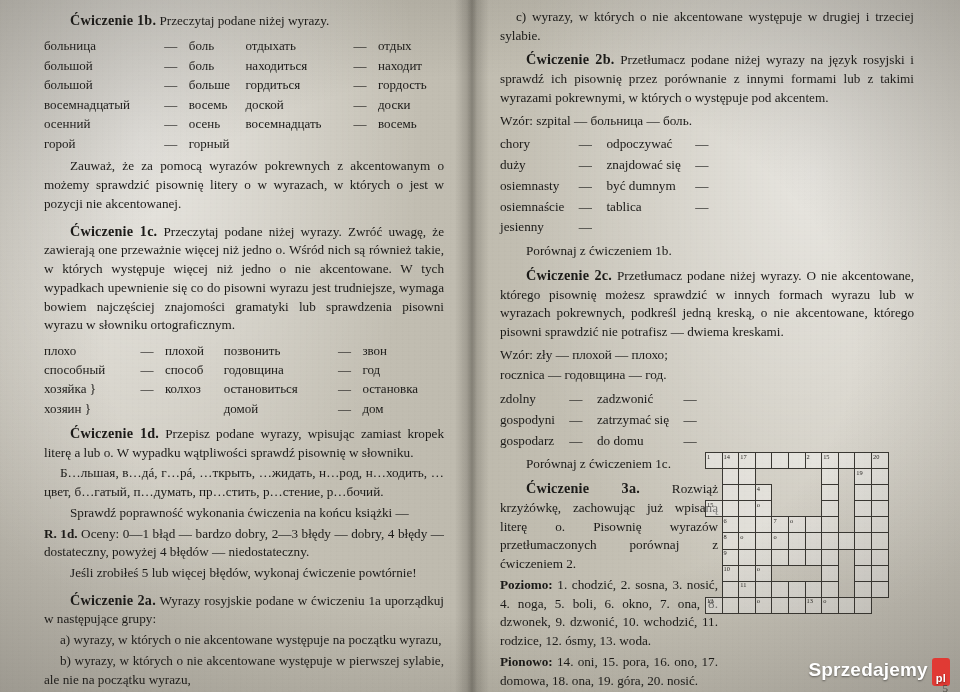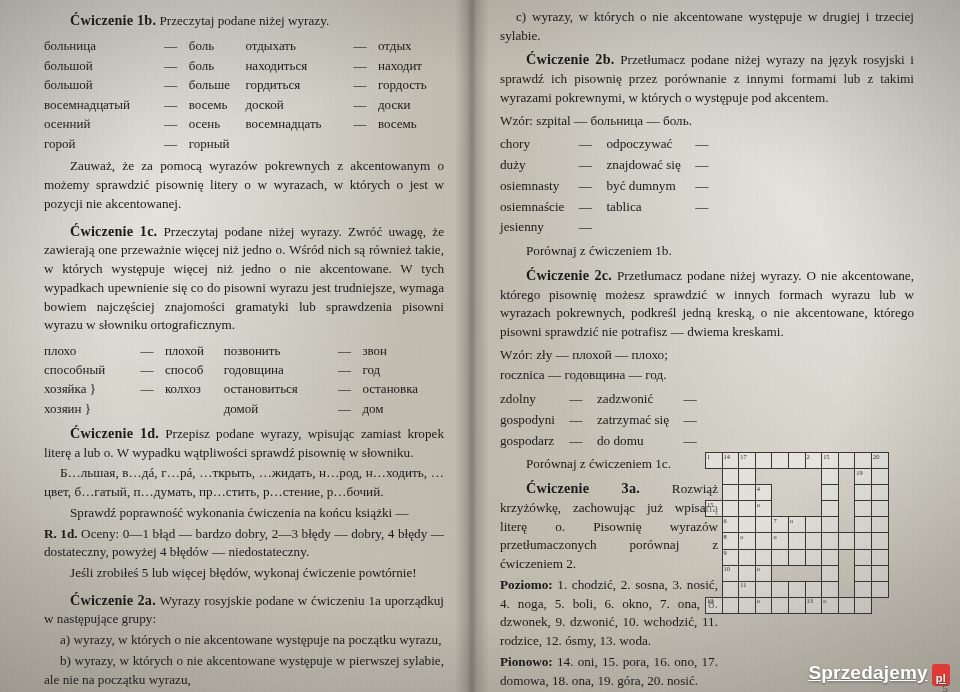--- a/index.html
+++ b/index.html
@@ -133,30 +133,29 @@
     bottom: 8px;
     display: flex;
     align-items: center;
     gap: 4px;
     font-family: "Liberation Sans", sans-serif;
     font-size: 19px;
     font-weight: bold;
     color: #ffffff;
     text-shadow: 0 1px 2px rgba(0,0,0,0.45);
     letter-spacing: 0.2px;
-    text-decoration: underline;
   }
   #watermark .pl {
     display: inline-block;
     background: #e03a34;
     color: #ffffff;
     font-size: 11px;
     font-weight: bold;
     border-radius: 3px;
-    padding: 9px 4px 2px 4px;
+    padding: 15px 4px 2px 4px;
     line-height: 1;
     position: relative;
     top: 2px;
   }
   #page-number {
     position: absolute;
     right: 12px;
     bottom: -2px;
     font-size: 11px;
     color: #4a4740;

